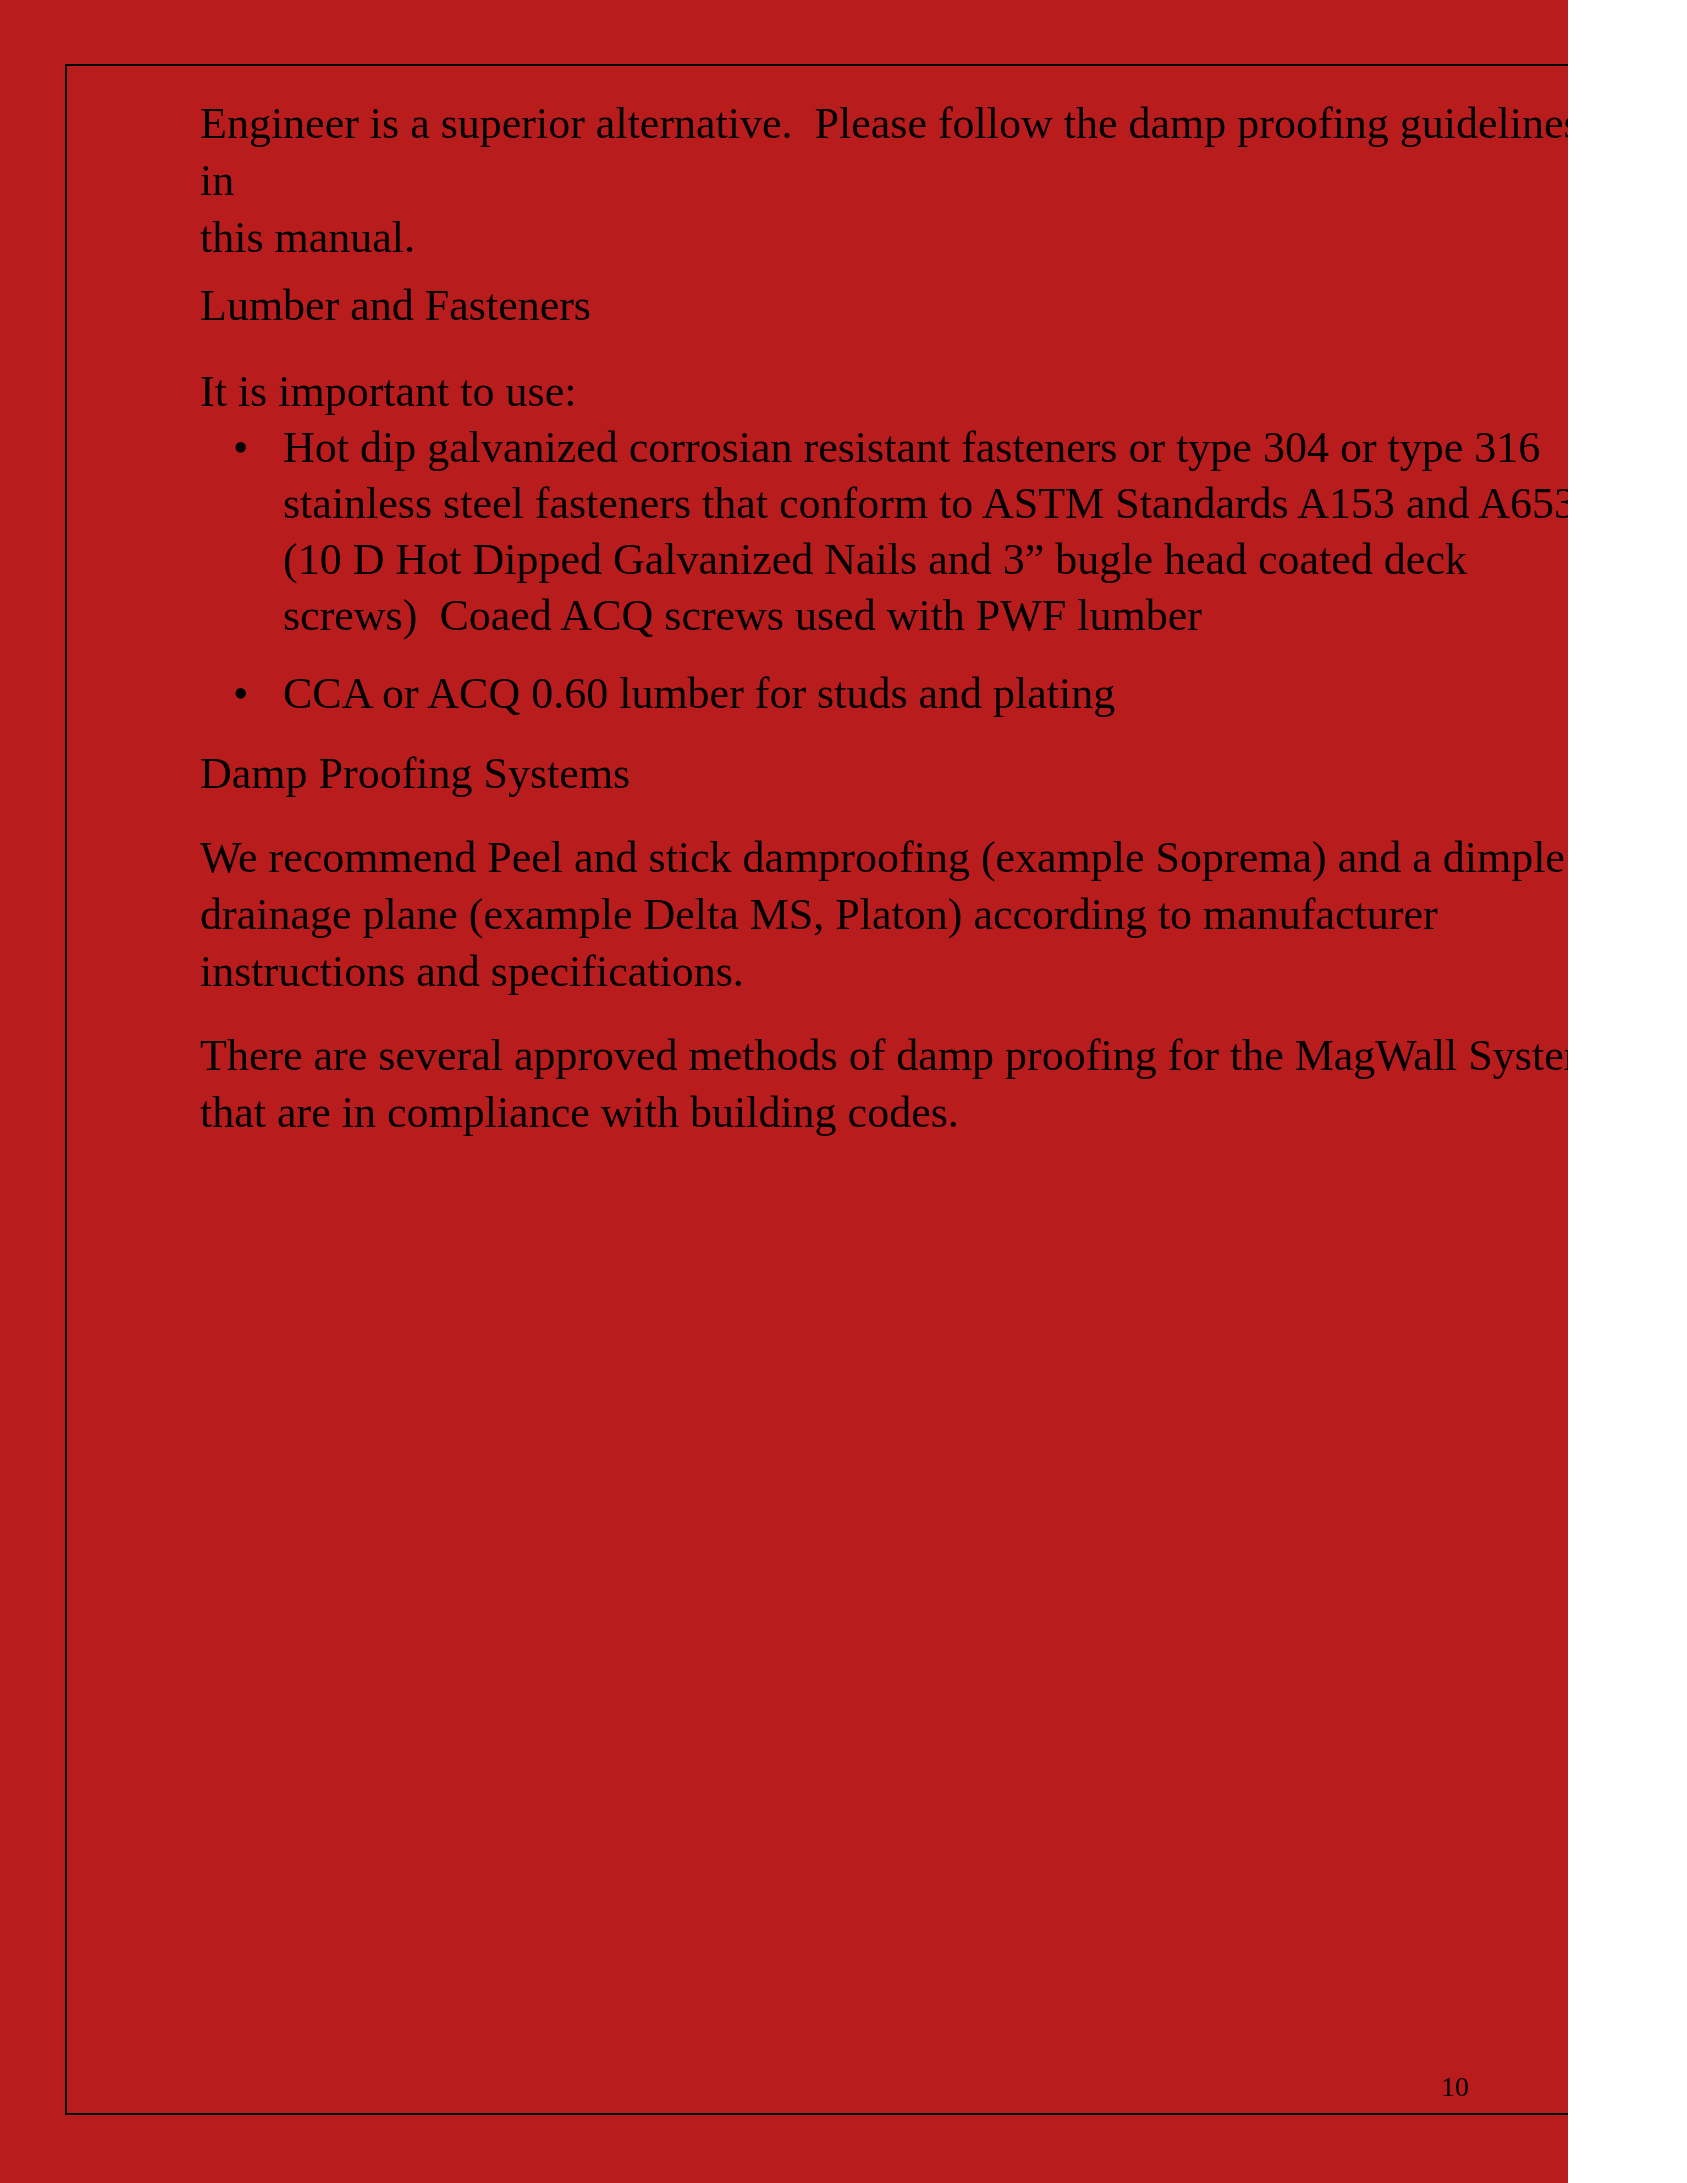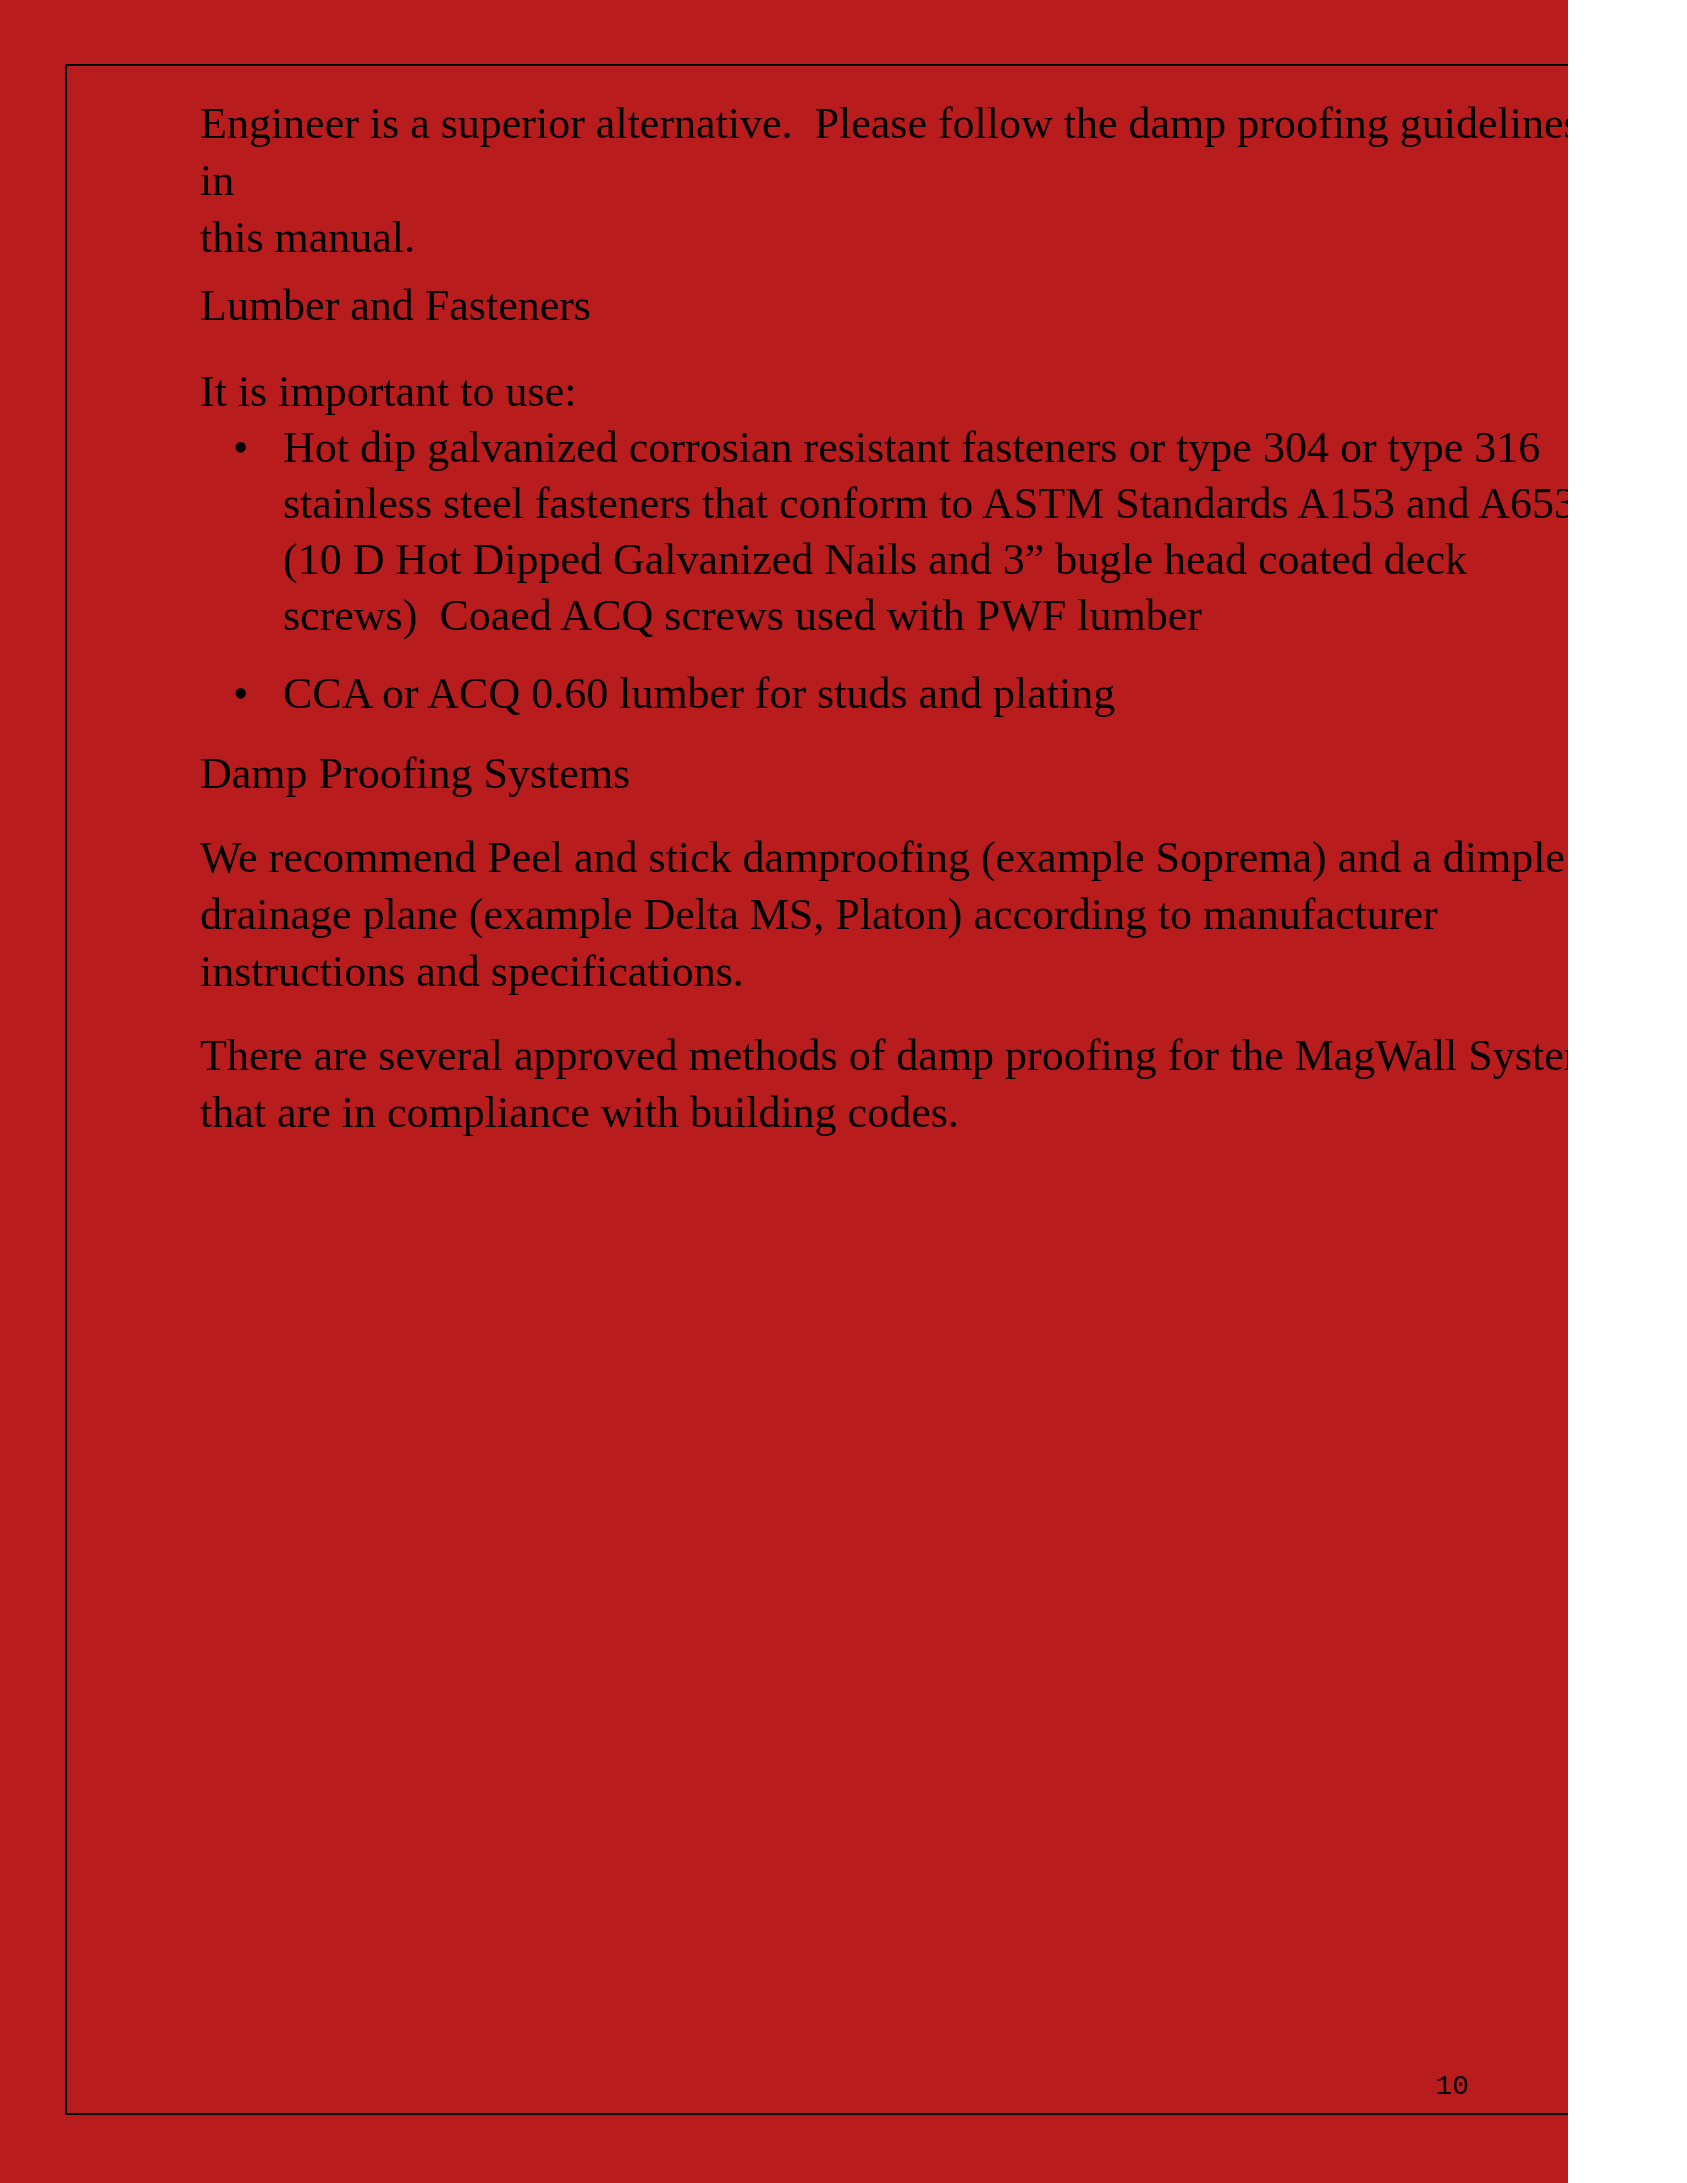--- a/index.html
+++ b/index.html
@@ -65,21 +65,21 @@
   .mt-h1 { margin-top: 11.3px; }
   .mt-p2 { margin-top: 29px; }
   .mt-ul { margin-top: 33px; }
   .mt-h2 { margin-top: 22.5px; }
   .mt-p3 { margin-top: 27px; }
   .mt-p4 { margin-top: 27px; }
   .page-num {
     position: absolute;
     top: 2070px;
     right: 99px;
-    font-family: Liberation Mono, monospace;
+    font-family: Liberation Serif, serif;
     font-size: 28px;
     line-height: 33px;
     text-align: right;
   }
 </style>
 </head>
 <body>
 
 <div class="page">
   <div class="frame"></div>

